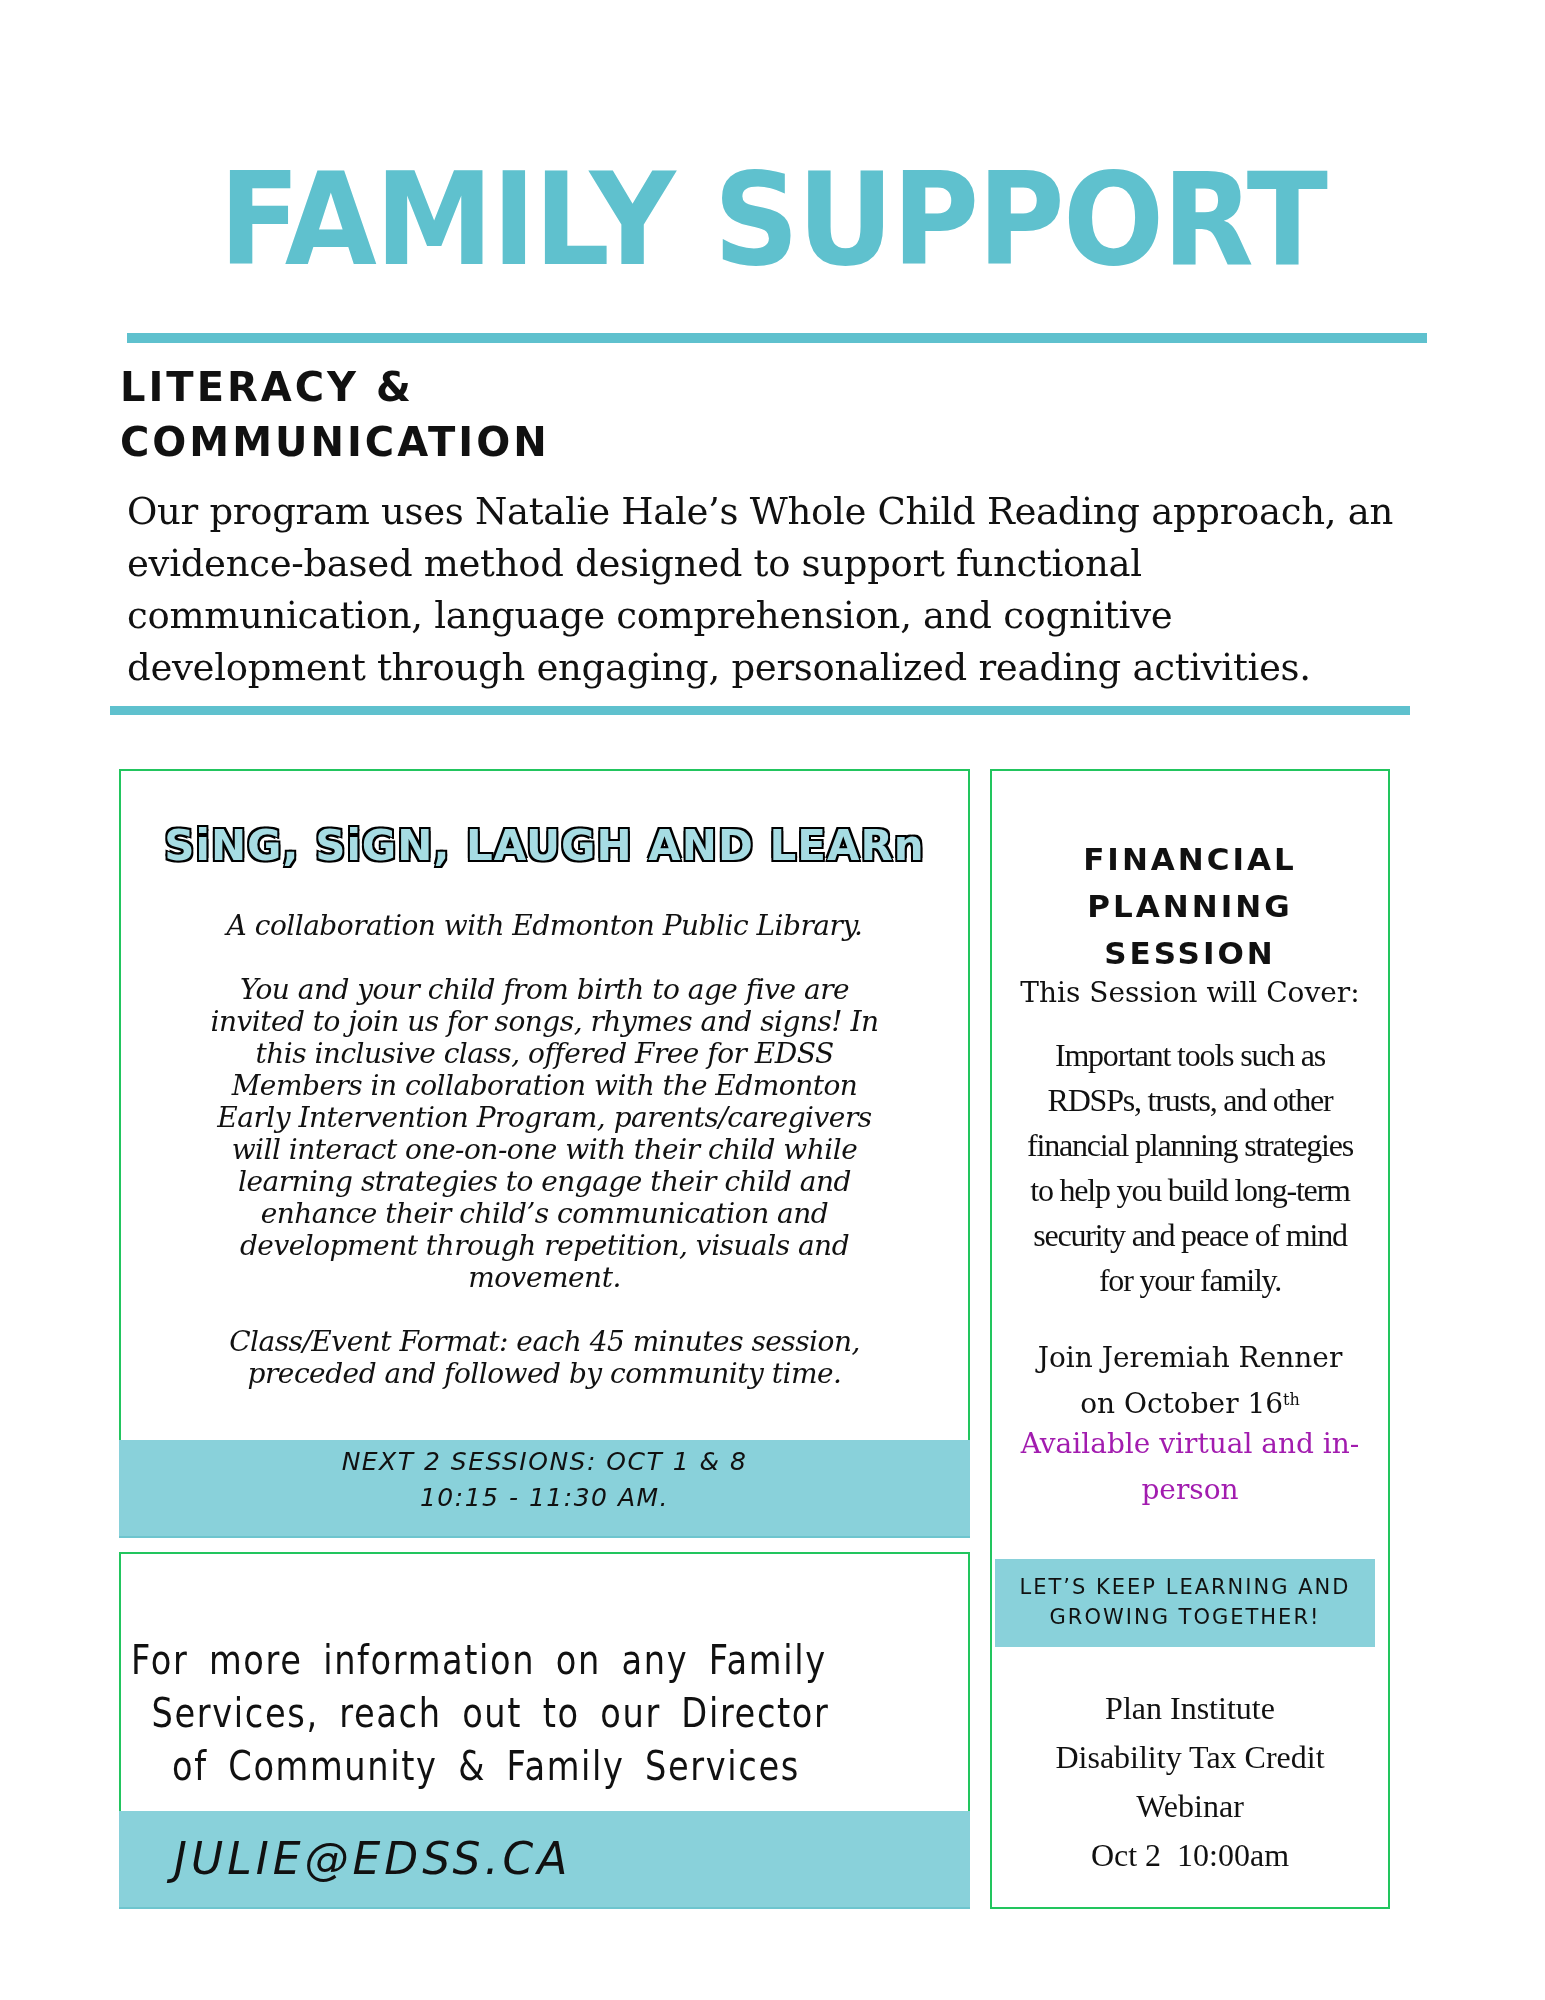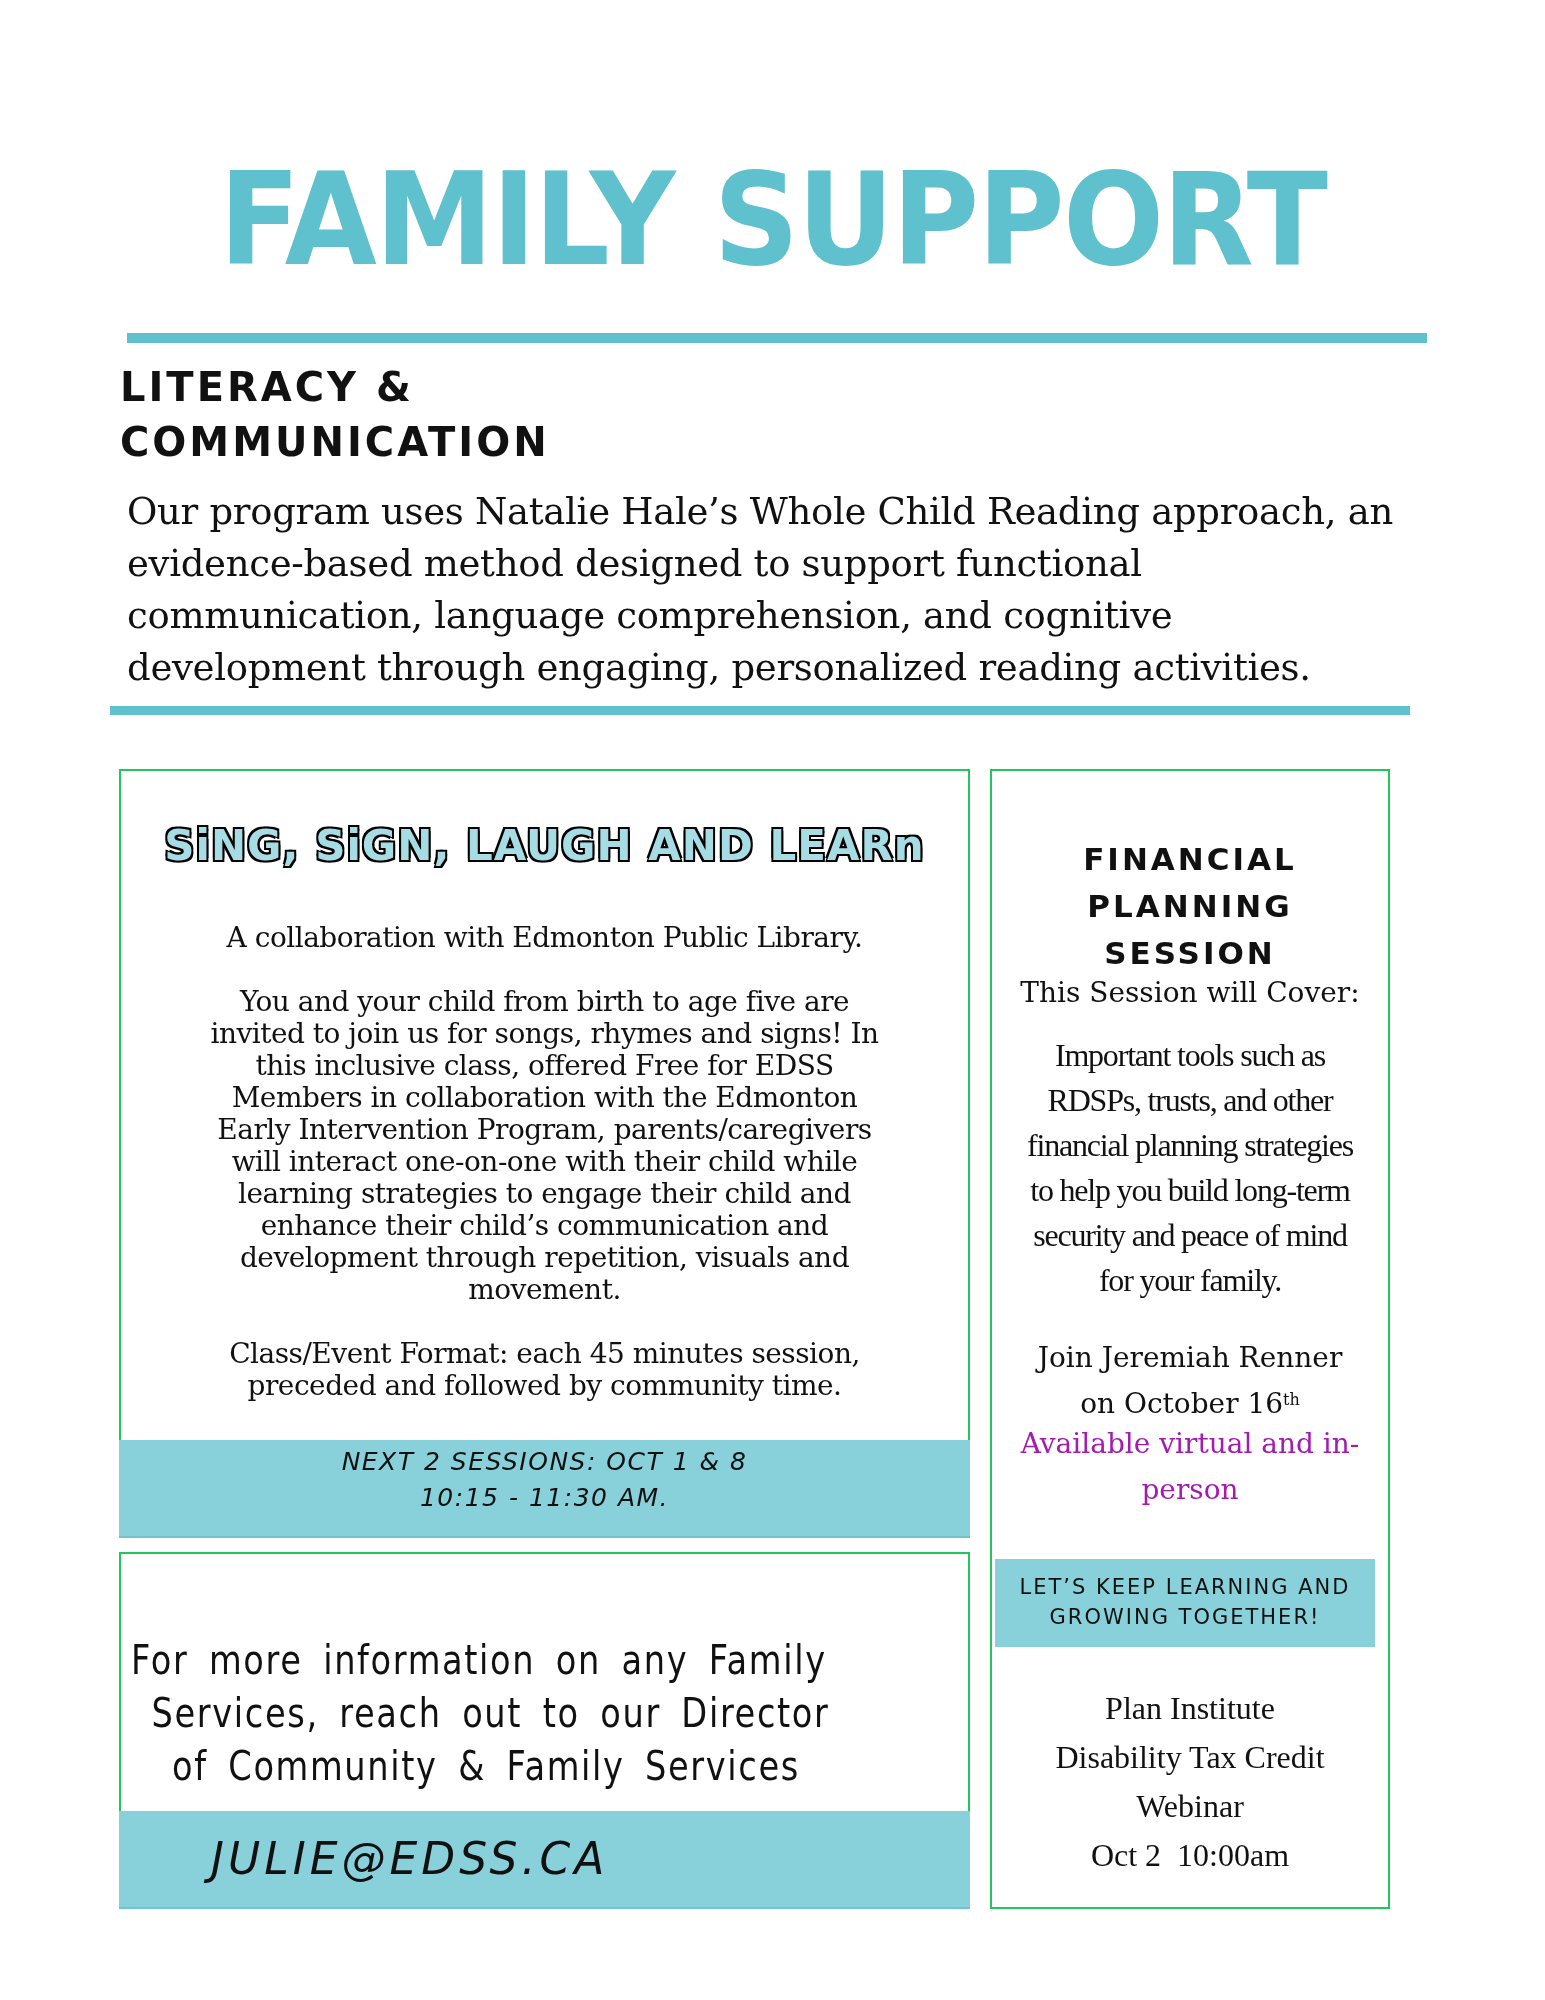--- a/index.html
+++ b/index.html
@@ -44,21 +44,21 @@
     font-family: "DejaVu Sans", sans-serif; font-weight: bold; font-size: 42px;
     color: #a6dce3; letter-spacing: 1px;
     -webkit-text-stroke: 2px #000; paint-order: stroke fill;
     text-shadow: 0 0 0 #000, 2px 2px 0 #000, -2px -2px 0 #000, 2px -2px 0 #000, -2px 2px 0 #000;
   }
   .sing-body {
     position: absolute; left: 30px; right: 30px; top: 135px; text-align: center;
     font-family: "DejaVu Serif", serif; font-size: 28px; line-height: 32px; color: #111;
     letter-spacing: -0.5px;
   }
-  .sing-body p { margin: 16px 0 32px 0; }
+  .sing-body p { margin: 4px 0 32px 0; font-style: italic; }
   .sessions-band {
     position: absolute; left: -2px; right: -2px; top: 669px; height: 98px;
     background: #89d1da; border-bottom: 2px solid #6ec5ce;
     text-align: center; font-family: "DejaVu Sans", sans-serif; font-style: italic;
     font-size: 25px; line-height: 36px; letter-spacing: 1.5px; color: #111; padding-top: 4px; box-sizing: border-box;
   }
 
   .fin-heading {
     position: absolute; left: 0; right: 0; top: 65px; text-align: center;
     font-family: "DejaVu Sans", sans-serif; font-weight: bold; font-size: 31px;
@@ -97,21 +97,21 @@
     font-family: "DejaVu Sans", sans-serif; font-size: 41px; line-height: 53px;
     letter-spacing: 2px; word-spacing: 10px; color: #111;
     transform: scaleX(0.82); transform-origin: left;
     width: 1000px;
   }
   .info-text span { display: block; white-space: nowrap; }
   .email-band {
     position: absolute; left: -2px; right: -2px; top: 257px; height: 98px;
     background: #89d1da; border-bottom: 2px solid #6ec5ce; box-sizing: border-box;
     font-family: "DejaVu Sans", sans-serif; font-style: italic; font-size: 44px;
-    letter-spacing: 4px; line-height: 96px; padding-left: 92px; color: #111;
+    letter-spacing: 4px; line-height: 96px; padding-left: 55px; color: #111;
   }
 </style>
 </head>
 <body>
 
 <div class="abs main-title">FAMILY SUPPORT</div>
 <div class="abs rule-top"></div>
 
 <div class="abs section-heading">
   <div>LITERACY &amp;</div>

